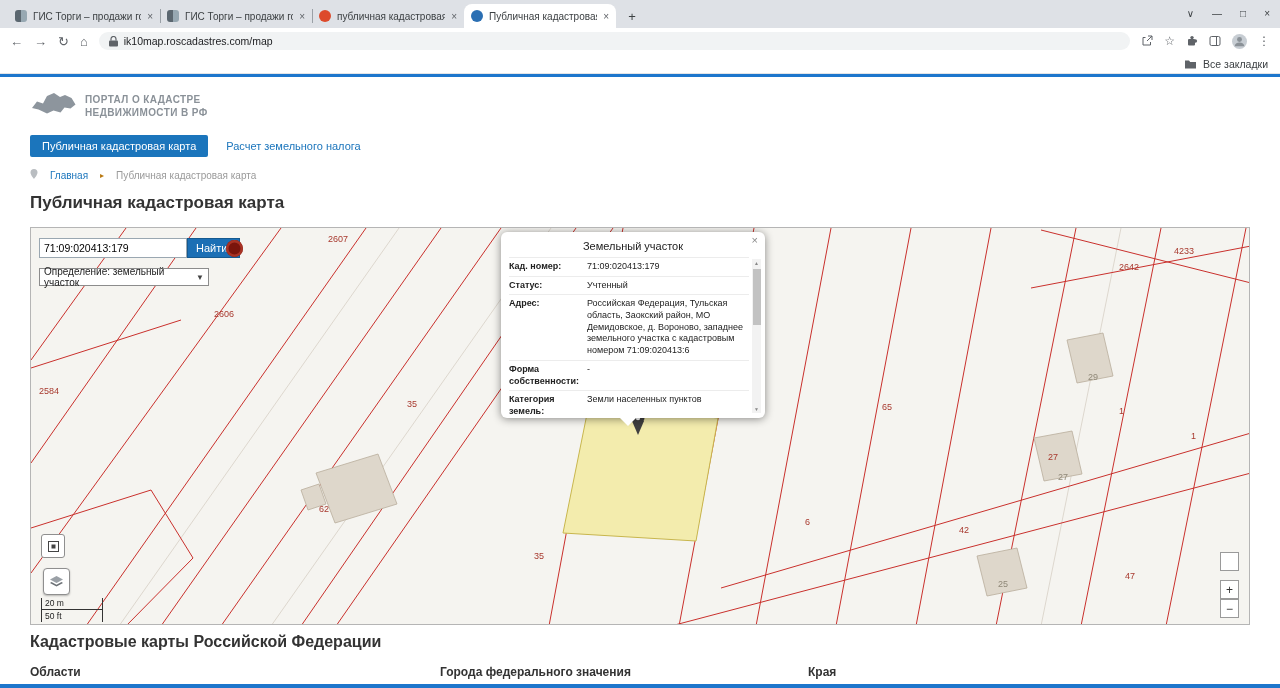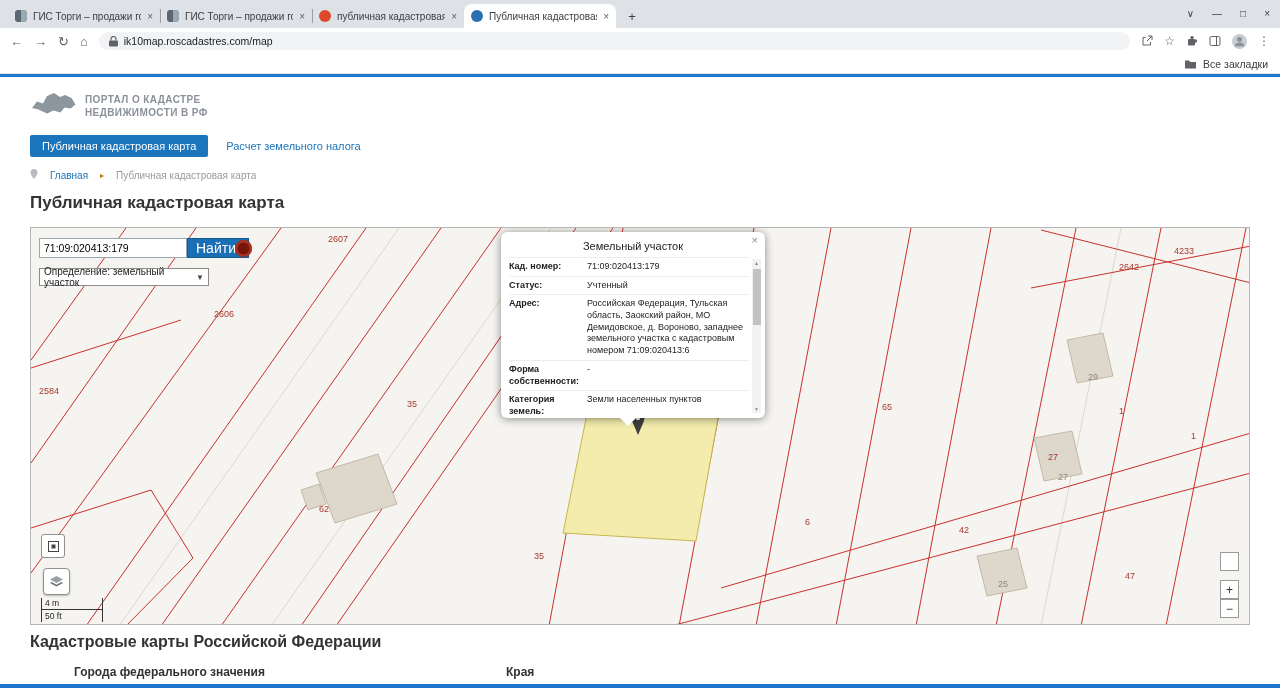--- a/index.html
+++ b/index.html
@@ -53,21 +53,21 @@
   
   .map-wrap { margin-top:14px; width:1220px; height:398px; border:1px solid #b5b5b5; position:relative;
               background:#f5f4f0; overflow:hidden; }
   svg.map { position:absolute; left:0; top:0; }
   .lbl-red { font-size:9px; fill:#a8392e; }
   .lbl-gray { font-size:9px; fill:#8f8878; }
 
   .search-box { position:absolute; left:8px; top:10px; display:flex; align-items:center; z-index:6; }
   .search-input { width:148px; height:20px; border:1px solid #9aa7b1; font-size:10.5px; padding:0 4px;
                   background:#fff; font-family:"Liberation Sans", sans-serif; }
-  .search-btn { height:20px; background:#1b6fb5; color:#fff; border:1px solid #15598f; font-size:14px;
+  .search-btn { height:20px; background:#1b6fb5; color:#fff; border:1px solid #15598f; font-size:11px;
                 padding:0 12px 0 8px; font-family:"Liberation Sans", sans-serif; }
   .search-logo { width:17px; height:17px; border-radius:50%; background:#7a150c; box-shadow:inset 0 0 0 2.5px #a83325;
                  margin-left:-14px; flex:none; }
 
   .filter-box { position:absolute; left:8px; top:40px; width:170px; height:18px; background:#fff;
                 border:1px solid #8c8c8c; font-size:10px; color:#222; display:flex; align-items:center;
                 justify-content:space-between; padding:0 4px; z-index:6; }
   .filter-caret { font-size:8px; color:#444; }
 
   .ctrl-btn { position:absolute; background:#fff; border:1px solid #8f8f8f; border-radius:3px;
@@ -98,21 +98,21 @@
   .plabel { width:78px; font-weight:bold; flex:none; padding-right:4px; }
   .pvalue { flex:1; }
   .pscroll { position:absolute; right:4px; top:27px; bottom:5px; width:9px; background:#f2f2f2; }
   .pscroll .arr { position:absolute; left:0; width:9px; text-align:center; font-size:5px; color:#888; }
   .arr-up { top:1px; } .arr-dn { bottom:1px; }
   .pthumb { position:absolute; top:10px; left:0.5px; width:8px; height:56px; background:#c2c2c2; }
 
   
   .footer-title { margin-top:8px; font-size:16px; color:#333; font-weight:bold; }
   .footer-cols { margin-top:14px; display:flex; font-size:12px; font-weight:bold; color:#333; }
-  .fc1 { width:410px; } .fc2 { width:432px;margin-left:44px; } .fc3 { flex:1; }
+  .fc1 { width:410px; } .fc2 { width:368px; } .fc3 { flex:1; }
   .bottom-bar { position:absolute; left:0; right:0; bottom:0; height:4px; background:#1d76cc; }
 </style>
 </head>
 <body>
 
 <div class="tabbar">
   <div class="tab">
     <span class="favicon fav-gis"></span>
     <span class="ttitle">ГИС Торги – продажи госуд</span>
     <span class="tclose">×</span>
@@ -291,21 +291,21 @@
             <rect x="4.5" y="4.5" width="4" height="4" fill="#444"></rect>
           </svg>
       </div>
       <div class="ctrl-btn btn-layers">
         <svg width="15" height="13" viewBox="0 0 15 13">
             <path d="M7.5 1 L14 4.5 7.5 8 1 4.5z" fill="#9aa0a6"></path>
             <path d="M2.5 7 L7.5 9.7 12.5 7 14 8 7.5 11.5 1 8z" fill="#6b7075"></path>
           </svg>
       </div>
       <div class="scalebar">
-        <div class="scale-m">4 m</div>
+        <div class="scale-m">20 m</div>
         <div class="scale-ft">50 ft</div>
       </div>
 
       <div class="zsq z-extra"></div>
       <div class="zsq z-in">+</div>
       <div class="zsq z-out">−</div>
 
       <div class="popup">
         <div class="popup-title">Земельный участок</div>
         <span class="popup-close">×</span>
@@ -336,19 +336,20 @@
           <span class="arr arr-up">▲</span>
           <div class="pthumb"></div>
           <span class="arr arr-dn">▼</span>
         </div>
       </div>
       <div class="popup-tail"></div>
     </div>
 
     <h2 class="footer-title">Кадастровые карты Российской Федерации</h2>
     <div class="footer-cols">
+      <div class="fc1">Области</div>
       <div class="fc2">Города федерального значения</div>
       <div class="fc3">Края</div>
     </div>
   </div>
 </div>
 
 <div class="bottom-bar"></div>
 
 </body></html>

